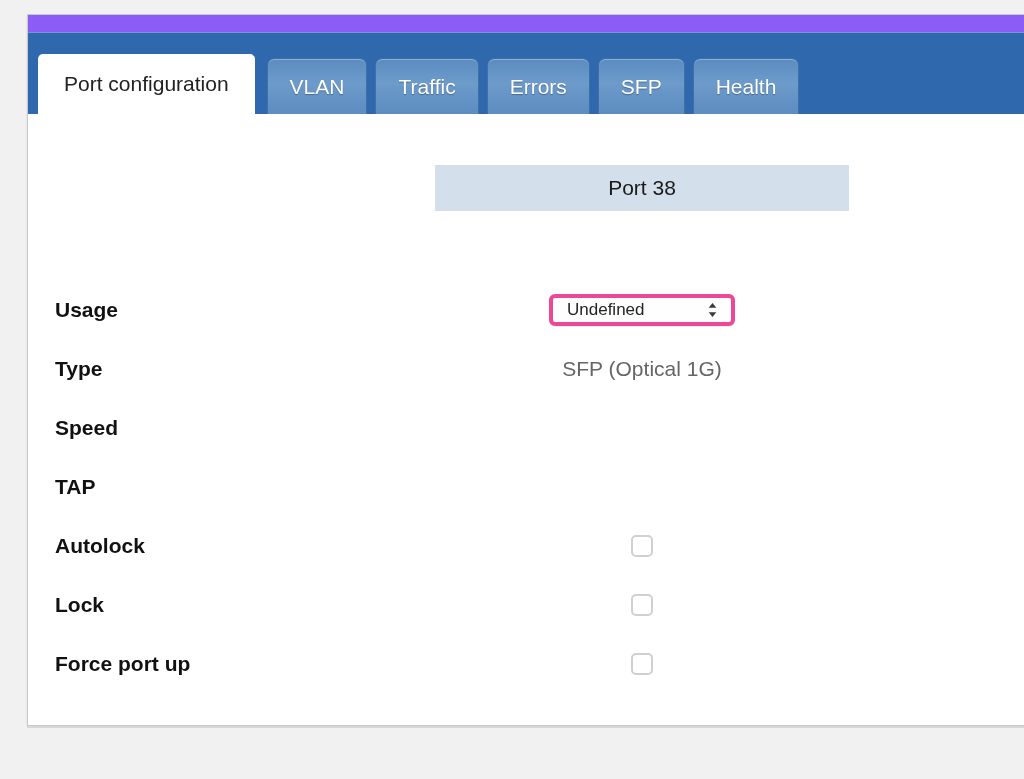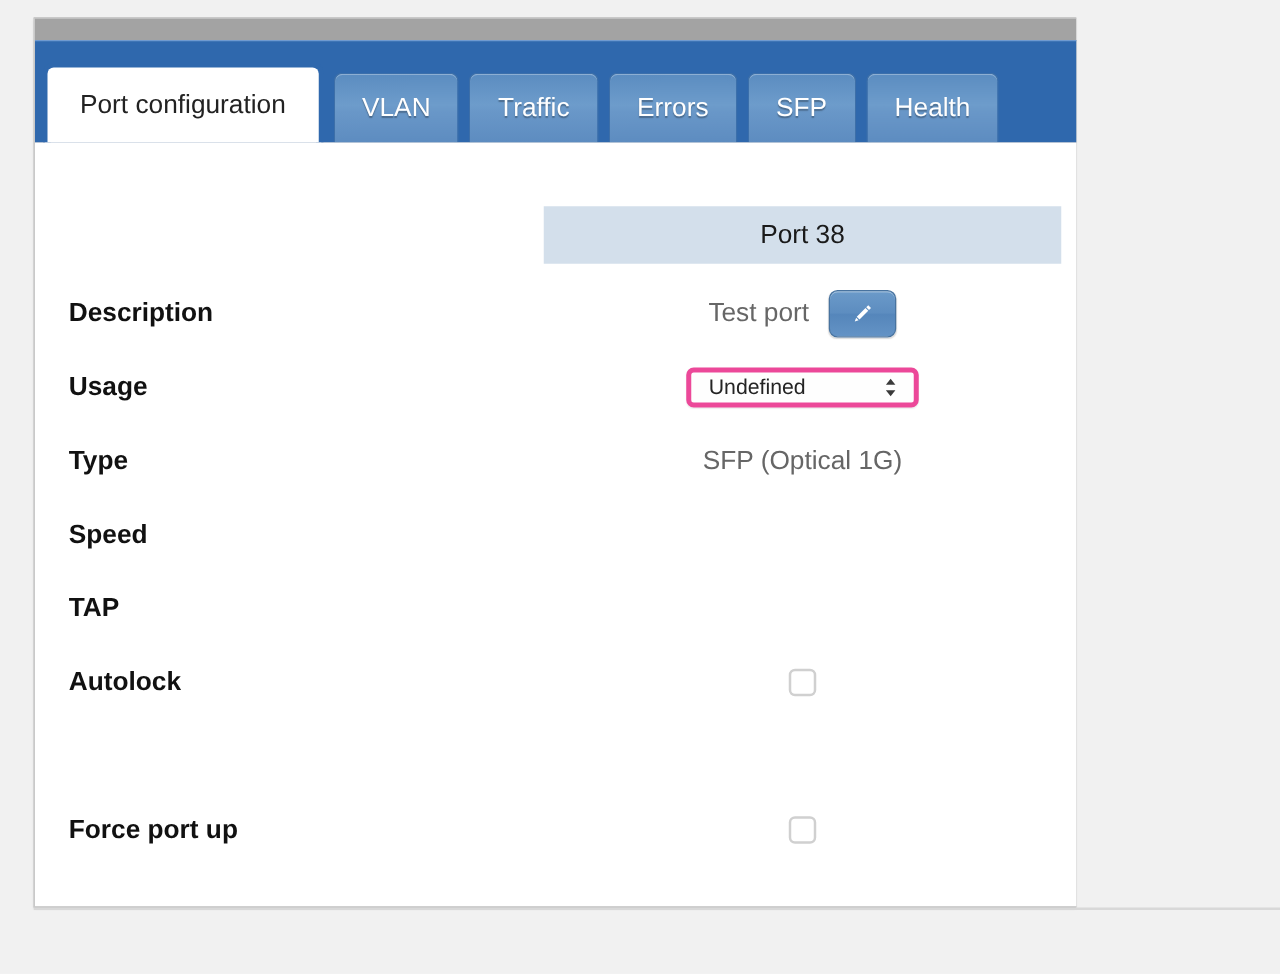--- a/index.html
+++ b/index.html
@@ -22,23 +22,23 @@
     width: 1024px;
     height: 779px;
     background: #f1f1f1;
   }
 
   
   #panel {
     position: absolute;
     left: 27px;
     top: 14px;
-    width: 834px;
+    width: 997px;
     height: 712px;
-    background: #a3a3a3;
+    background: #8b5cf6;
     border: 1px solid #c9c9c9;
     border-right: none;
     box-sizing: border-box;
     box-shadow: 0 1px 2px rgba(0,0,0,0.10);
     overflow: hidden;
   }
 
   
   #tabstrip {
     position: absolute;
@@ -254,39 +254,20 @@
       </div>
 
     </div>
 
     <div id="content">
 
       <div id="port-header">
         <span>Port 38</span>
       </div>
 
-      <div class="row" style="top:107px;">
-        <div class="row-label">Description</div>
-        <div class="row-value">
-          <div class="desc-cluster">
-            <span>Test port</span>
-            <div class="edit-btn">
-              <span>
-                <svg width="22" height="22" viewBox="0 0 22 22" aria-hidden="true">
-                  <g fill="#ffffff">
-                    <path d="M15.6 4.2 l2.2 2.2 -1.6 1.6 -2.2 -2.2 z"></path>
-                    <path d="M13.4 6.4 l2.2 2.2 -7.0 7.0 -2.2 -2.2 z"></path>
-                    <path d="M5.9 14.1 l2.0 2.0 -3.1 1.1 z"></path>
-                  </g>
-                </svg>
-              </span>
-            </div>
-          </div>
-        </div>
-      </div>
 
       <div class="row" style="top:166px;padding-left:25px;">
         <div class="row-label">Usage</div>
         <div class="row-value">
           <div class="usage-select">
             <span class="sel-text">Undefined</span>
             <span class="sel-arrows">
               <svg width="11" height="16" viewBox="0 0 11 16" aria-hidden="true">
                 <path d="M5.5 1 L9.3 5.8 L1.7 5.8 Z" fill="#3a3a3a"></path>
                 <path d="M5.5 15 L9.3 10.2 L1.7 10.2 Z" fill="#3a3a3a"></path>
@@ -310,20 +291,26 @@
         <div class="row-value"></div>
       </div>
 
       <div class="row" style="top:402px;">
         <div class="row-label">Autolock</div>
         <div class="row-value">
           <span class="cbox"></span>
         </div>
       </div>
 
+      <div class="row" style="top:461px;">
+        <div class="row-label">Lock</div>
+        <div class="row-value">
+          <span class="cbox"></span>
+        </div>
+      </div>
 
       <div class="row" style="top:520px;">
         <div class="row-label">Force port up</div>
         <div class="row-value">
           <span class="cbox"></span>
         </div>
       </div>
 
     </div>
   </div>

